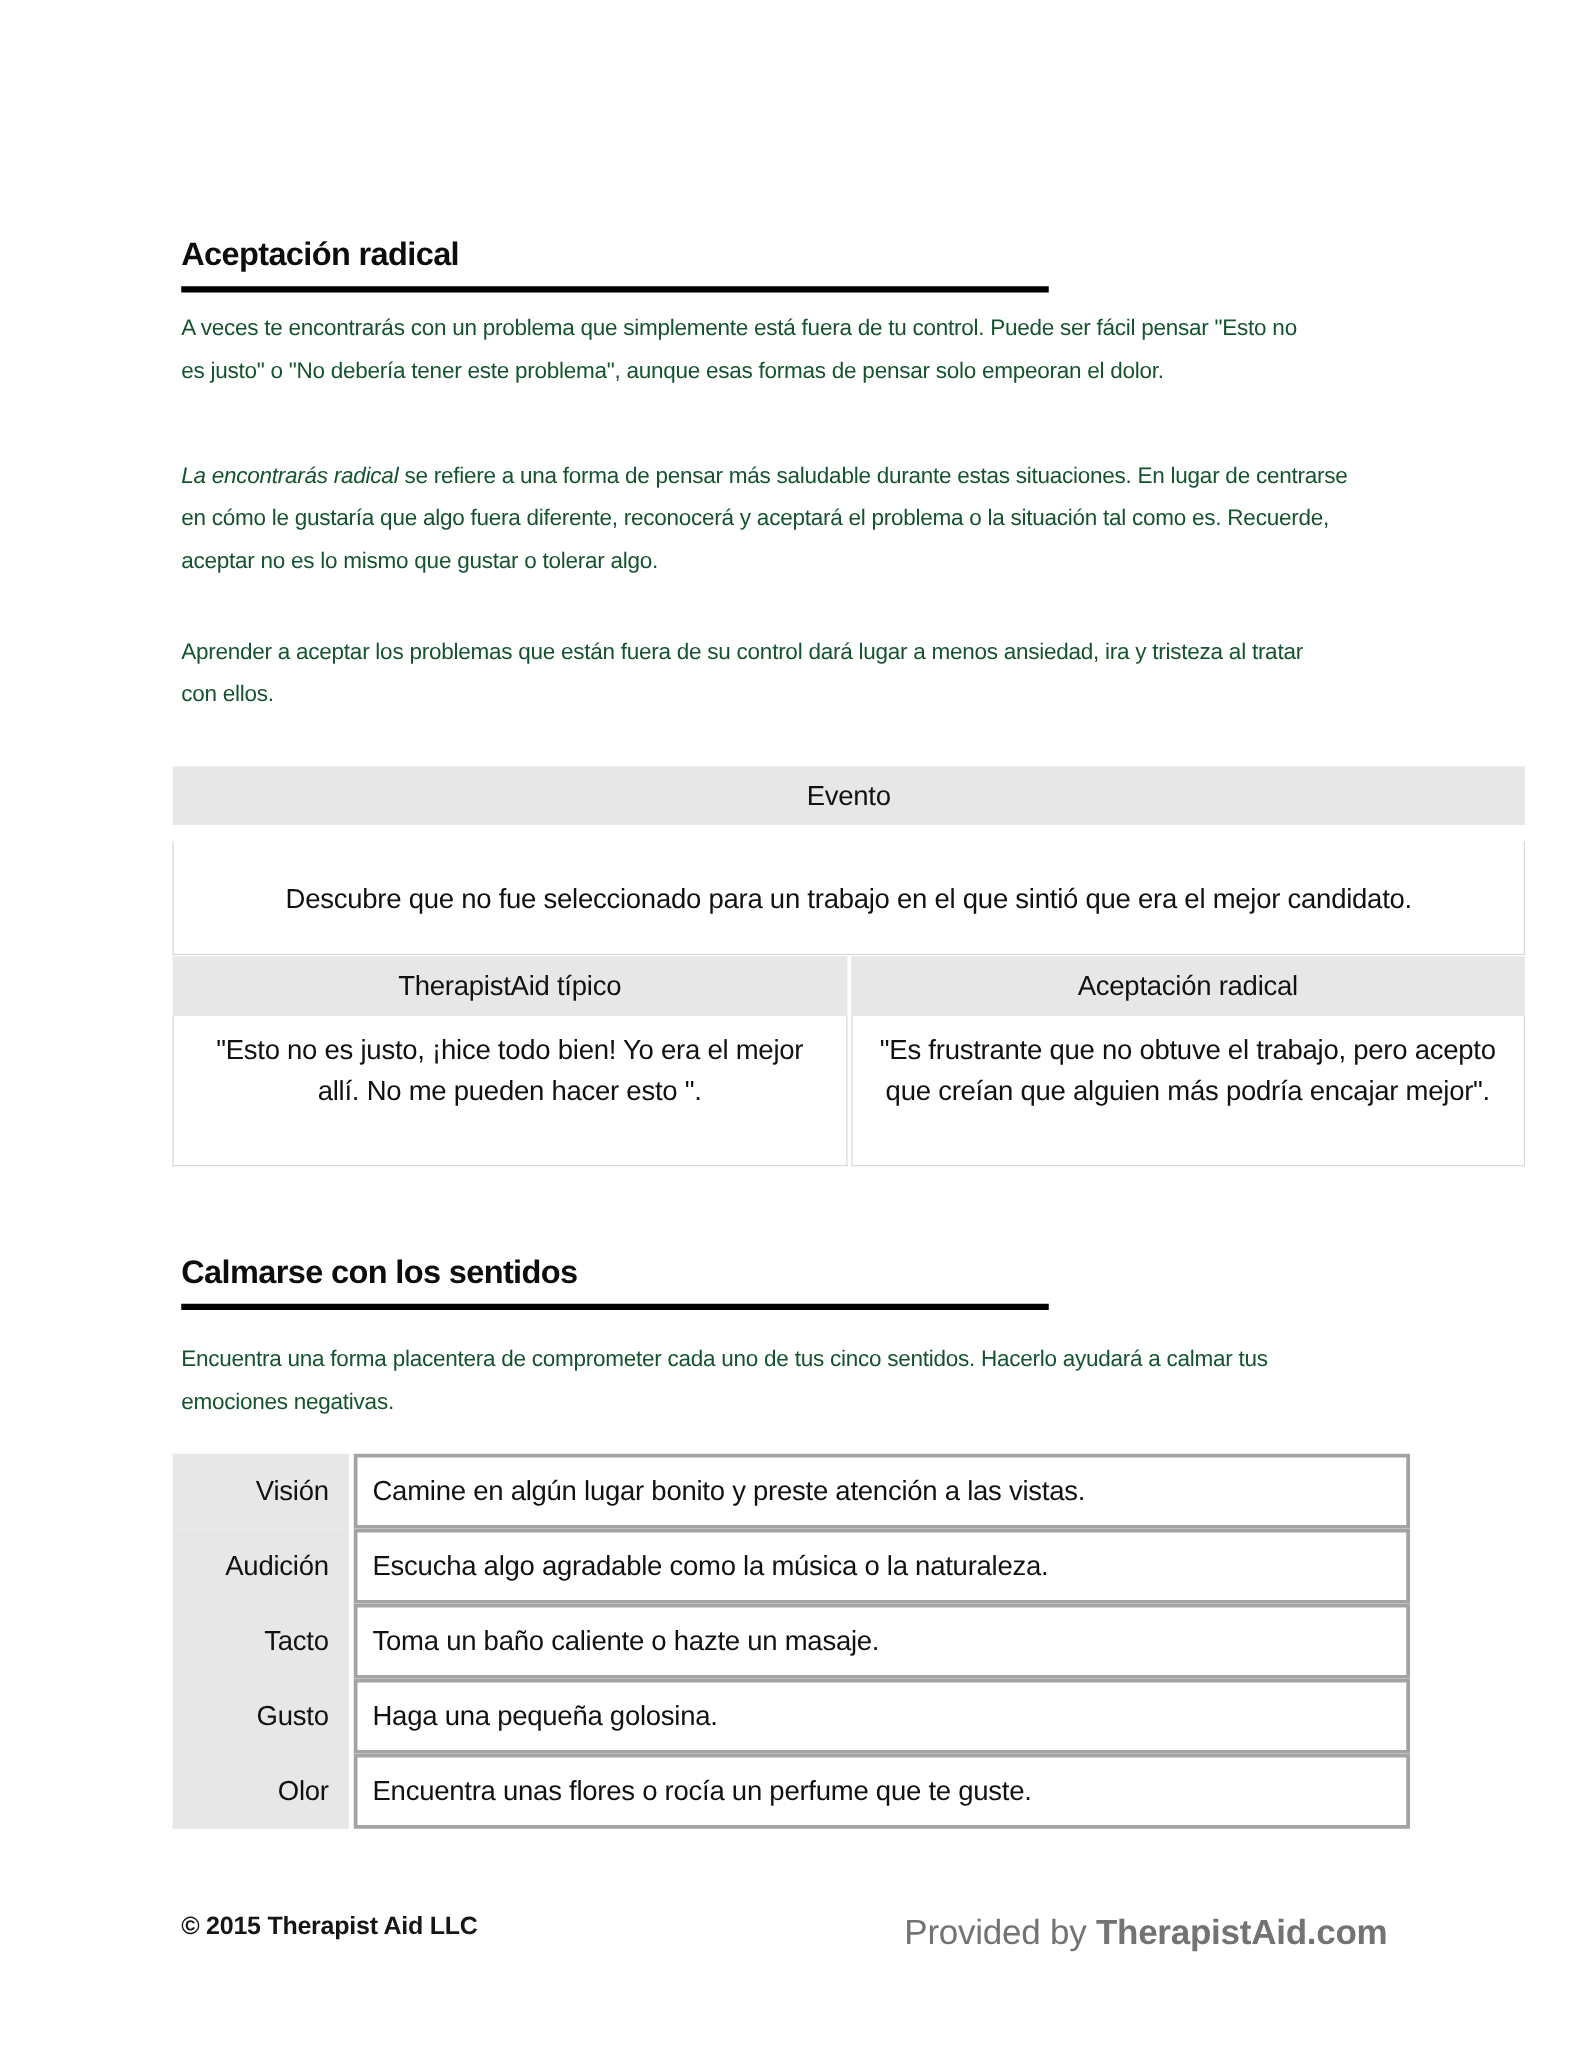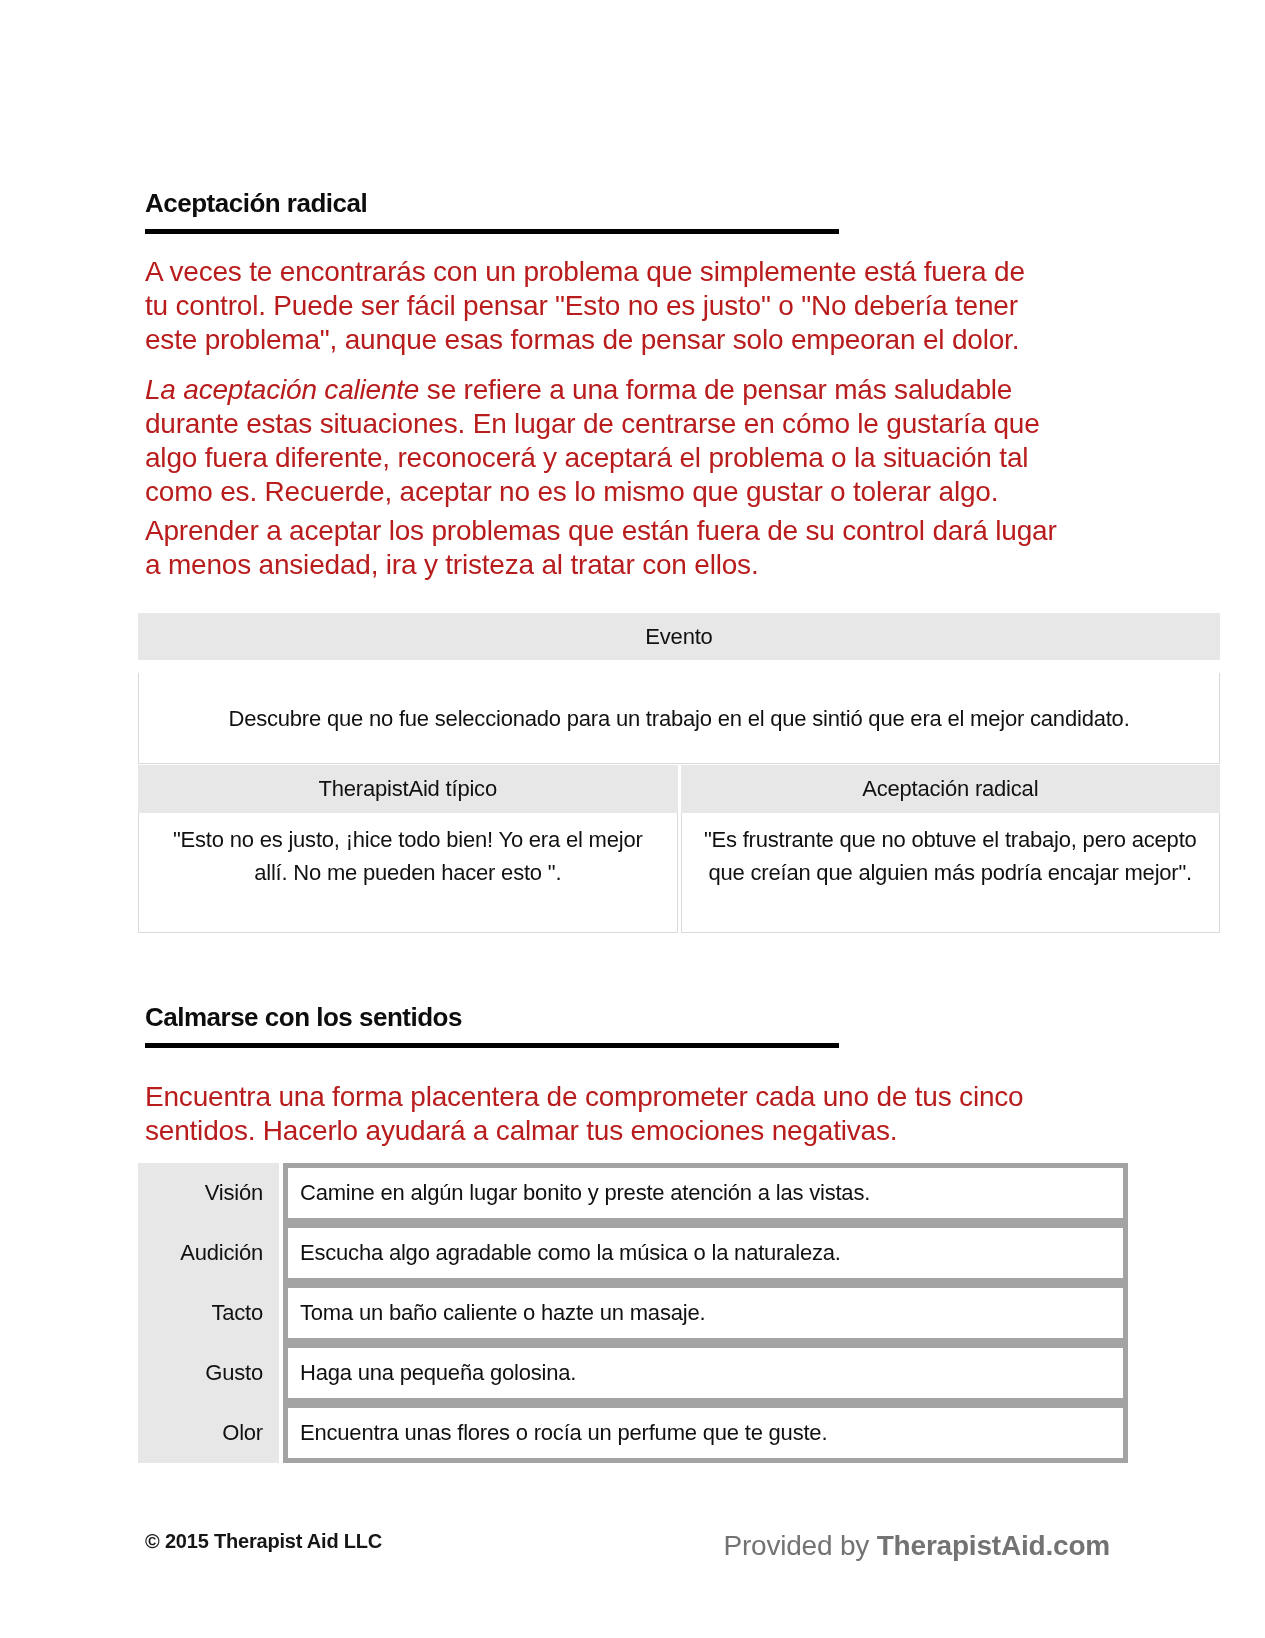--- a/index.html
+++ b/index.html
@@ -20,22 +20,22 @@
   .sec-heading{
     position:absolute;left:145px;
     font-size:26px;font-weight:bold;letter-spacing:-0.5px;
     color:#0d0d0d;
   }
   .sec-rule{
     position:absolute;left:145px;width:694px;height:5px;background:#000;
   }
   .para{
     position:absolute;left:145px;
-    font-size:28px;line-height:34px;letter-spacing:-0.2px;
-    color:#b91c1c;
+    font-size:18px;line-height:34px;letter-spacing:-0.2px;
+    color:#14532d;
   }
   .italic{font-style:italic;}
   
   .t1{position:absolute;left:138px;top:613px;width:1082px;font-size:22px;letter-spacing:-0.2px;}
   .t1-evento{
     height:47px;background:#e7e7e7;
     display:flex;align-items:center;justify-content:center;
   }
   .t1-event-text{
     min-height:91px;background:#fff;
@@ -68,21 +68,21 @@
     display:grid;grid-template-columns:141px 1fr;column-gap:4px;row-gap:0;
     font-size:22px;letter-spacing:-0.2px;
   }
   .t2-label{
     background:#e7e7e7;height:60px;
     display:flex;align-items:center;justify-content:flex-end;
     padding-right:16px;box-sizing:border-box;
   }
   .t2-desc{
     background:#fff;height:60px;
-    border:5px solid #a3a3a3;
+    border:3px solid #a3a3a3;
     display:flex;align-items:center;
     padding-left:12px;box-sizing:border-box;
   }
   
   .footer-left{
     position:absolute;left:145px;top:1530px;
     font-size:20px;color:#161616;letter-spacing:-0.2px;font-weight:bold;
   }
   .footer-right{
     position:absolute;right:155px;top:1530px;
@@ -94,21 +94,21 @@
 <body>
 
 <div class="page">
 
 
   <div class="sec-heading" style="top:188px;">Aceptación radical</div>
   <div class="sec-rule" style="top:229px;"></div>
 
   <p class="para" style="top:227px;width:905px;">A veces te encontrarás con un problema que simplemente está fuera de tu control. Puede ser fácil pensar "Esto no es justo" o "No debería tener este problema", aunque esas formas de pensar solo empeoran el dolor.</p>
 
-  <p class="para" style="top:345px;width:950px;"><span class="italic">La aceptación caliente</span><span> se refiere a una forma de pensar más saludable durante estas situaciones. En lugar de centrarse en cómo le gustaría que algo fuera diferente, reconocerá y aceptará el problema o la situación tal como es. Recuerde, aceptar no es lo mismo que gustar o tolerar algo.</span></p>
+  <p class="para" style="top:345px;width:950px;"><span class="italic">La encontrarás radical</span><span> se refiere a una forma de pensar más saludable durante estas situaciones. En lugar de centrarse en cómo le gustaría que algo fuera diferente, reconocerá y aceptará el problema o la situación tal como es. Recuerde, aceptar no es lo mismo que gustar o tolerar algo.</span></p>
 
   <p class="para" style="top:486px;width:930px;">Aprender a aceptar los problemas que están fuera de su control dará lugar a menos ansiedad, ira y tristeza al tratar con ellos.</p>
 
   <div class="t1">
     <div class="t1-evento">Evento</div>
     <div class="t1-event-text">Descubre que no fue seleccionado para un trabajo en el que sintió que era el mejor candidato.</div>
     <div class="t1-colheads">
       <div class="t1-colhead">TherapistAid típico</div>
       <div class="t1-colhead">Aceptación radical</div>
     </div>

